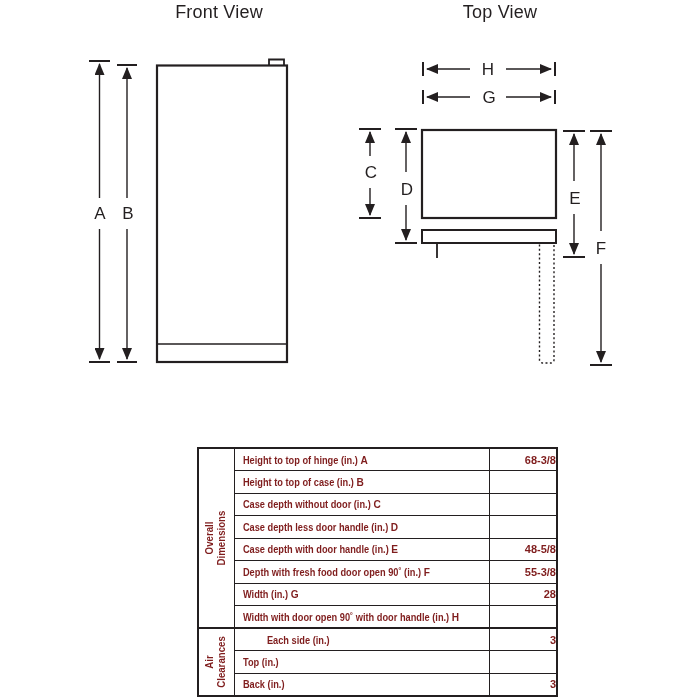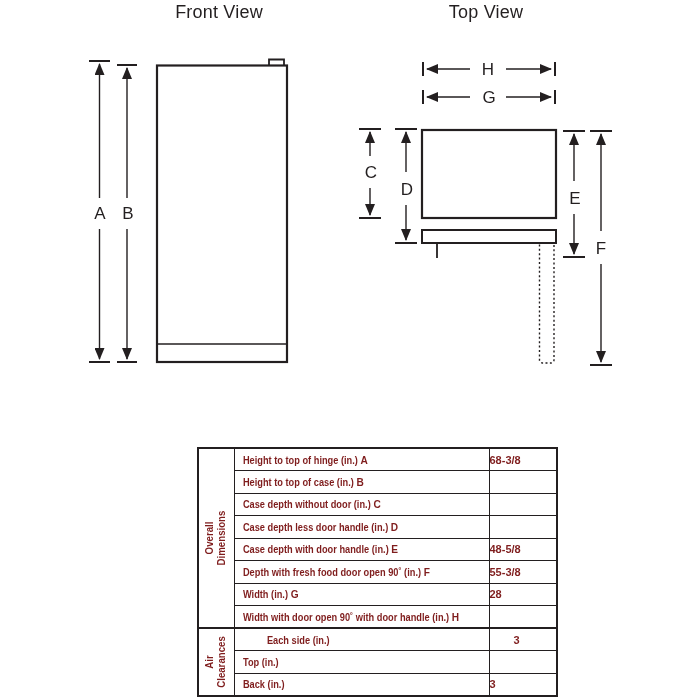--- a/index.html
+++ b/index.html
@@ -33,29 +33,29 @@
     position:absolute;left:50%;top:50%;
     transform:translate(-50%,-50%) rotate(-90deg) scaleX(.92);
     font-size:10.5px;line-height:1.12;text-align:center;
     white-space:pre-line;
   }
   td.label-cell .cellin{
     transform:scaleX(.88);transform-origin:left center;
     white-space:nowrap;padding-left:9px;font-size:10.5px;
   }
   td.label-cell .dim-key{font-size:11.5px;margin-left:3px;}
-  td.value-cell{text-align:left;font-size:11px;}
+  td.value-cell{text-align:right;font-size:11px;}
 </style>
 </head>
 <body>
 
 <div id="canvas">
 
   <span class="view-title" style="left:219px;top:2px">Front View</span>
-  <span class="view-title" style="left:486px;top:2px">Top View</span>
+  <span class="view-title" style="left:500px;top:2px">Top View</span>
 
   <svg width="700" height="440" viewBox="0 0 700 440">
     <defs>
       <marker id="ah" markerUnits="userSpaceOnUse" markerWidth="12" markerHeight="10" refX="11" refY="5" orient="auto">
         <path d="M0,0 L12,5 L0,10 Z" fill="#231f20"></path>
       </marker>
     </defs>
 
     <g stroke="#231f20" fill="none">
       <rect x="157" y="65.5" width="130" height="296.5" stroke-width="2.2"></rect>

